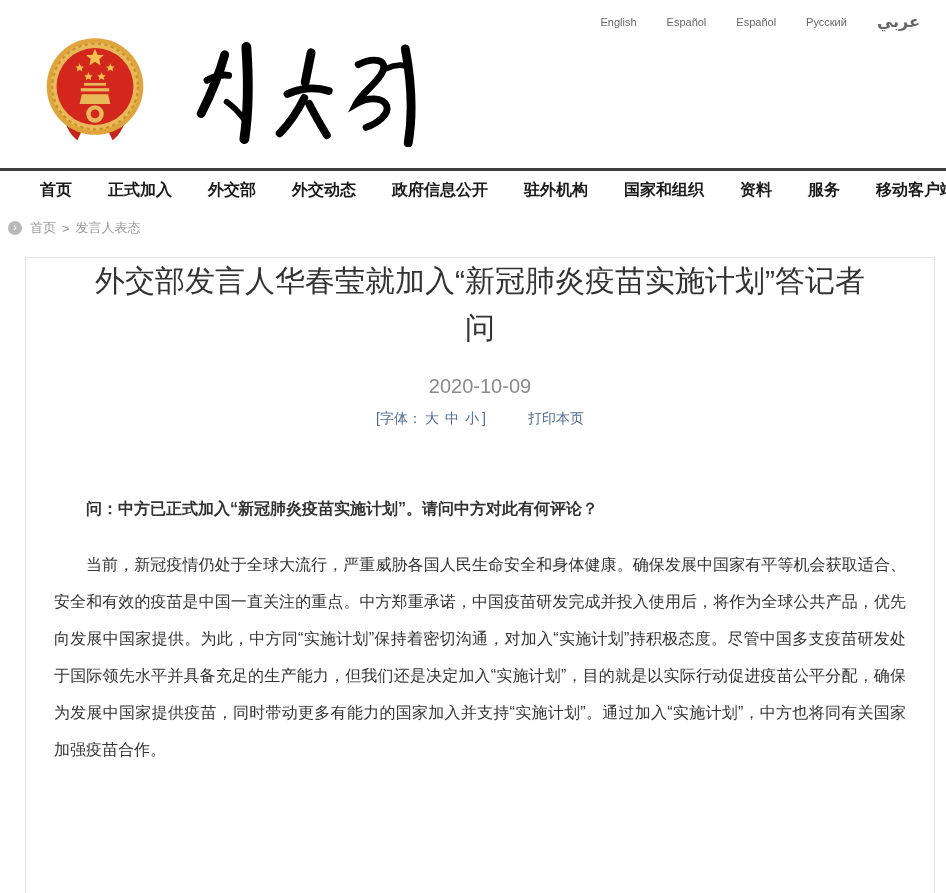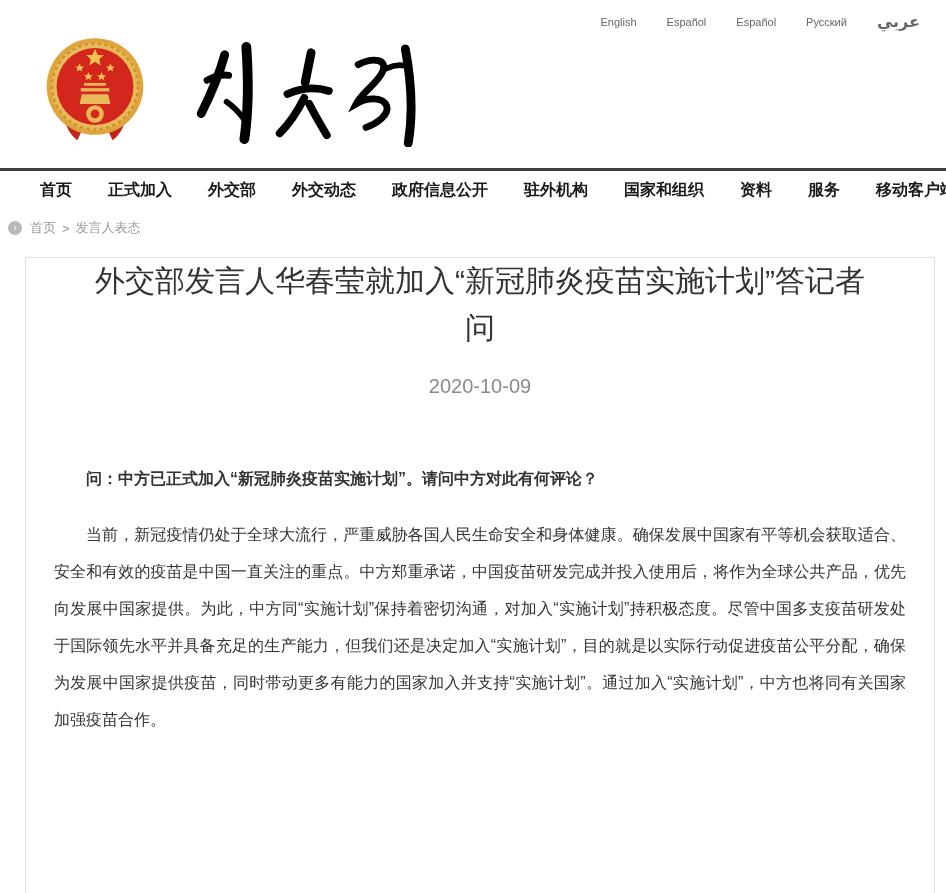--- a/index.html
+++ b/index.html
@@ -120,19 +120,25 @@
   <div class="crumb-icon">›</div>
   <a>首页</a>
   <span class="sep">&gt;</span>
   <a>发言人表态</a>
 </div>
 
 <div class="article-box">
   <h1 class="article-title">外交部发言人华春莹就加入“新冠肺炎疫苗实施计划”答记者问</h1>
   <div class="article-date">2020-10-09</div>
 
+  <div class="meta-row">
+    <div class="font-ctl">
+      <span>[字体：</span><a>大</a><a>中</a><a>小</a><span>]</span>
+    </div>
+    <a class="print-link">打印本页</a>
+  </div>
 
   <div class="article-body">
     <p class="q">问：中方已正式加入“新冠肺炎疫苗实施计划”。请问中方对此有何评论？</p>
     <p>当前，新冠疫情仍处于全球大流行，严重威胁各国人民生命安全和身体健康。确保发展中国家有平等机会获取适合、安全和有效的疫苗是中国一直关注的重点。中方郑重承诺，中国疫苗研发完成并投入使用后，将作为全球公共产品，优先向发展中国家提供。为此，中方同“实施计划”保持着密切沟通，对加入“实施计划”持积极态度。尽管中国多支疫苗研发处于国际领先水平并具备充足的生产能力，但我们还是决定加入“实施计划”，目的就是以实际行动促进疫苗公平分配，确保为发展中国家提供疫苗，同时带动更多有能力的国家加入并支持“实施计划”。通过加入“实施计划”，中方也将同有关国家加强疫苗合作。</p>
 
   </div>
 </div>
 
 </body></html>

